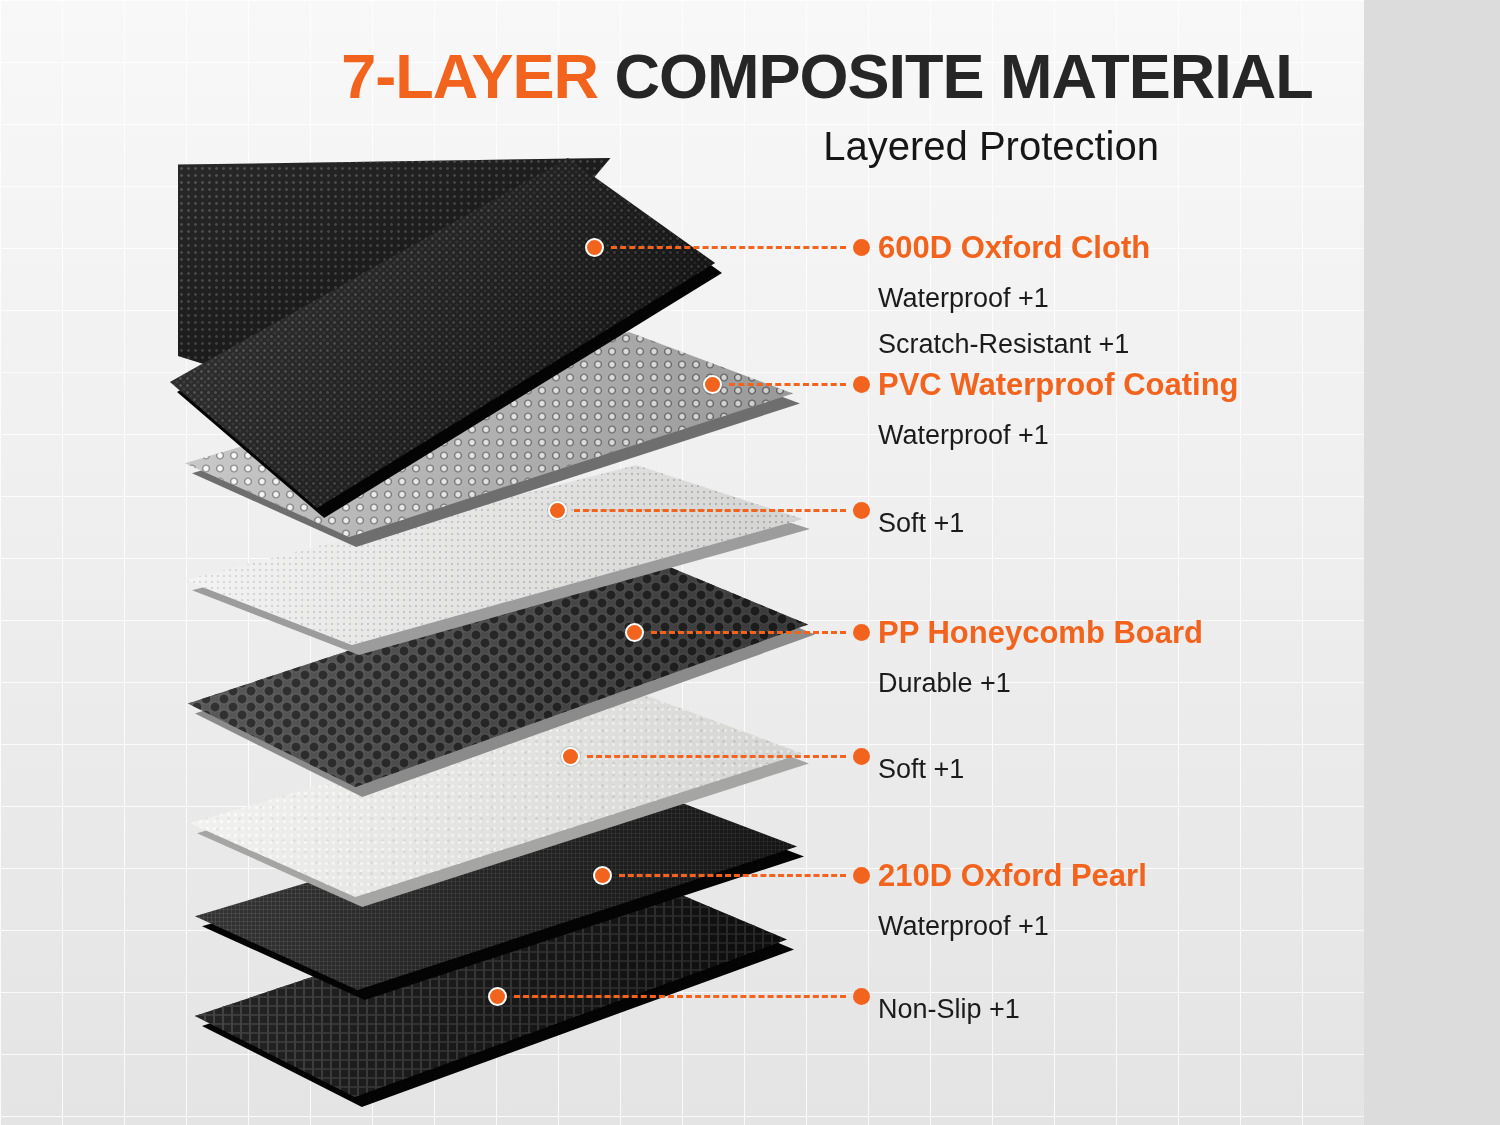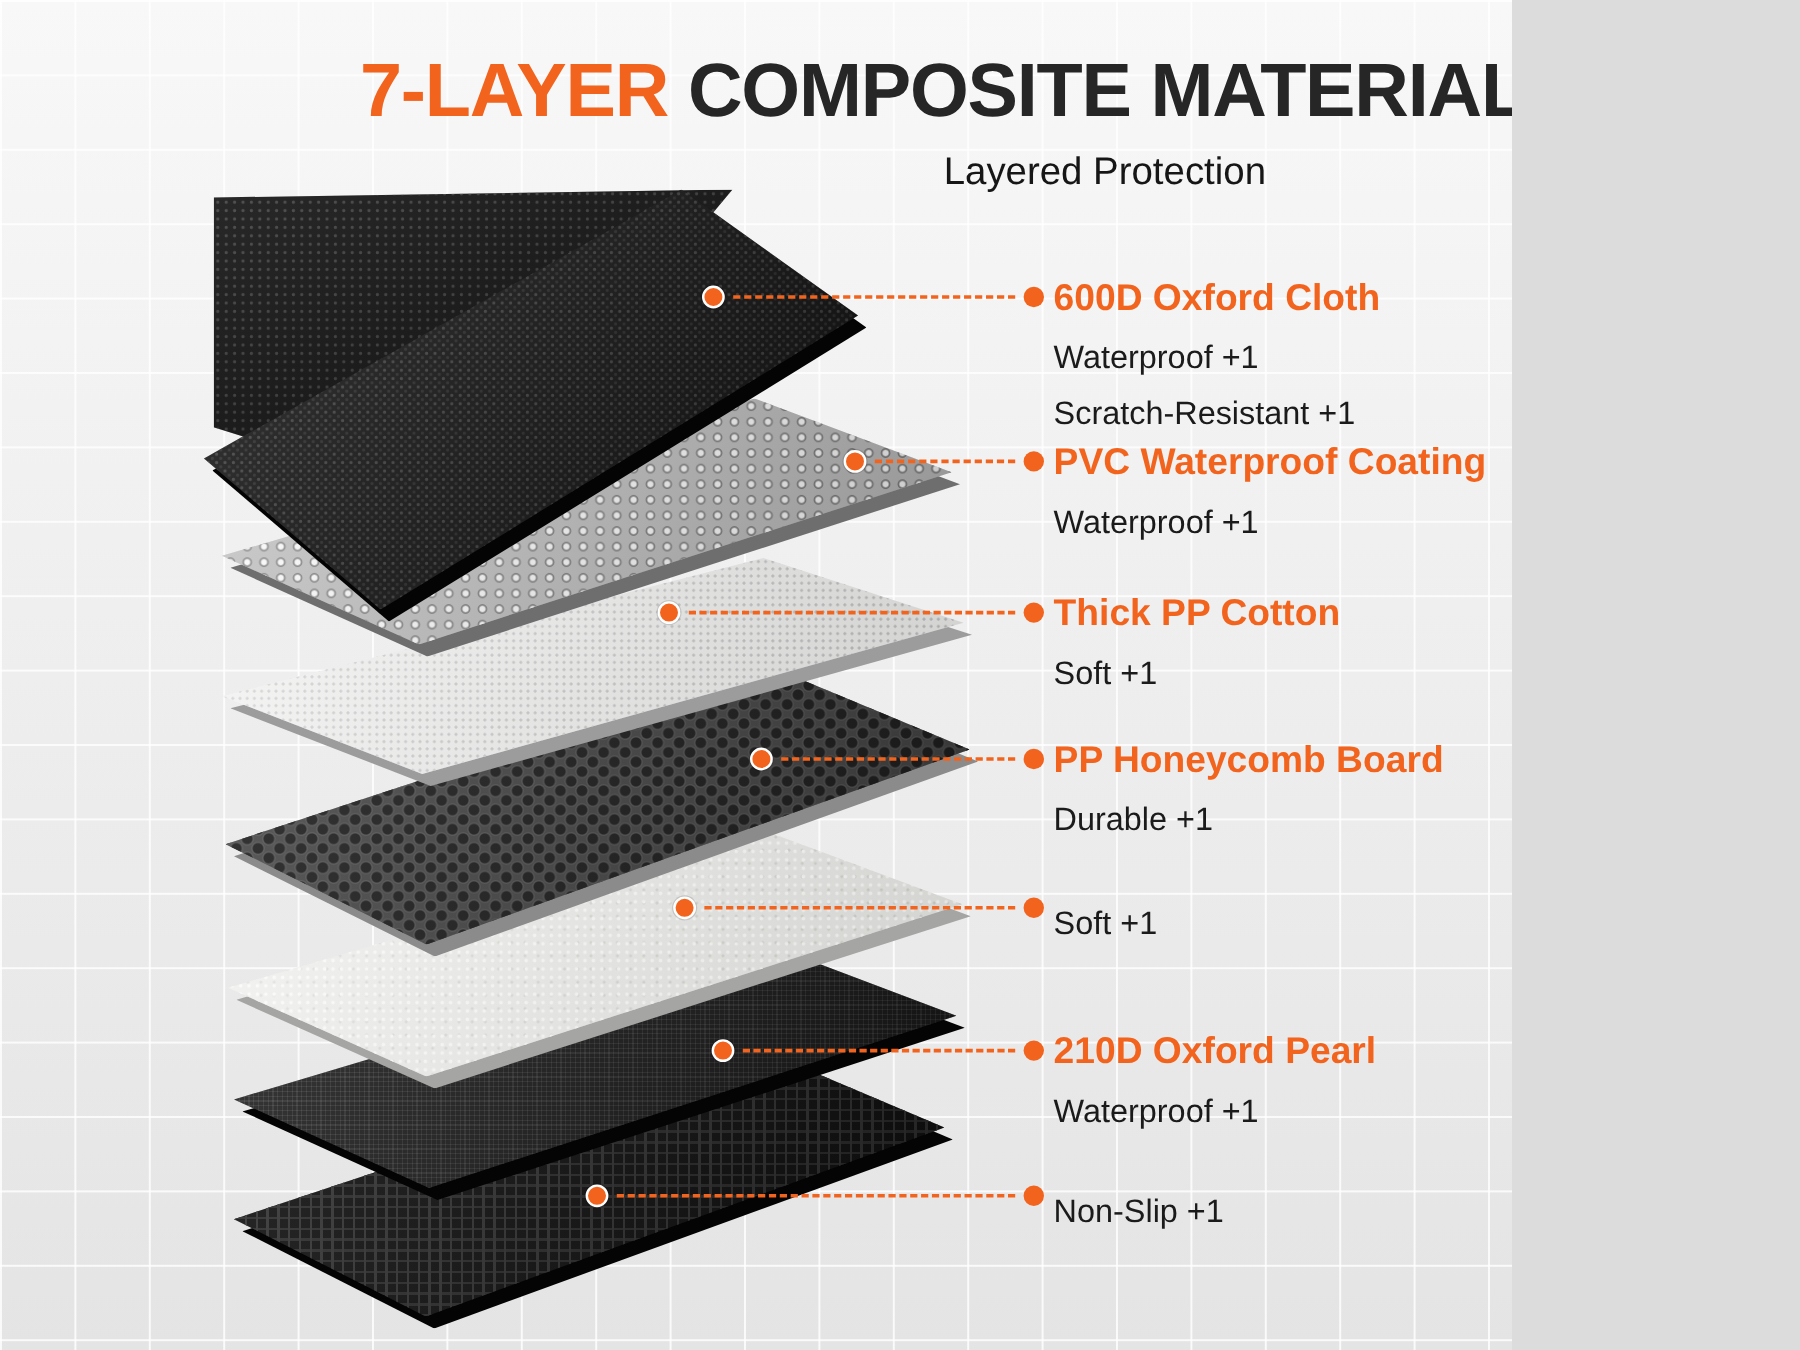--- a/index.html
+++ b/index.html
@@ -1,37 +1,37 @@
 <!DOCTYPE html>
 <html><head>
 <meta charset="utf-8">
 <style>
   html,body { margin:0; padding:0; background:#dcdcdc; }
   .stage {
-    position:relative; width:1260px; height:1125px; overflow:hidden;
+    position:relative; width:1364px; height:1125px; overflow:hidden;
     font-family:"Liberation Sans", sans-serif;
     background:linear-gradient(180deg,#f8f8f8 0%, #efefef 45%, #e4e4e4 100%);
   }
   .grid-bg {
     position:absolute; inset:0;
     background-image:
       linear-gradient(rgba(255,255,255,.8) 1.5px, transparent 1.5px),
       linear-gradient(90deg, rgba(255,255,255,.8) 1.5px, transparent 1.5px);
     background-size:62px 62px;
   }
   
   .title {
     position:absolute; left:300px; right:10px; top:40px; margin:0;
     text-align:center; font-size:63px; font-weight:800; letter-spacing:-1px;
     color:#262626; white-space:nowrap;
   }
   .title .hl { color:#f2641e; }
   .subtitle {
     position:absolute; right:205px; top:124px;
-    font-size:32px; color:#161616;margin-left:32px;
+    font-size:40px; color:#161616;margin-left:32px;
   }
   
   .sheet { position:absolute; }
   .sheet .edge, .sheet .face {
     position:absolute; inset:0;
     clip-path:polygon(0% 64%, 73% 0%, 100% 30%, 27% 100%);
   }
   .sheet .edge { transform:translate(7px,10px); }
   .s1 .edge, .s6 .edge, .s7 .edge { background:#040404; }
   .s2 .edge { background:#6e6e6e; }
@@ -199,21 +199,20 @@
   <div class="note" style="left:878px;top:229px;">
     <div class="note-title">600D Oxford Cloth</div>
     <div class="note-prop">Waterproof +1</div>
     <div class="note-prop">Scratch-Resistant +1</div>
   </div>
   <div class="note" style="left:878px;top:366px;">
     <div class="note-title">PVC Waterproof Coating</div>
     <div class="note-prop">Waterproof +1</div>
   </div>
   <div class="note" style="left:878px;top:492px;">
-    <div class="note-title">Thick PP Cotton</div>
     <div class="note-prop">Soft +1</div>
   </div>
   <div class="note" style="left:878px;top:614px;">
     <div class="note-title">PP Honeycomb Board</div>
     <div class="note-prop">Durable +1</div>
   </div>
   <div class="note" style="left:878px;top:738px;">
     <div class="note-prop">Soft +1</div>
   </div>
   <div class="note" style="left:878px;top:857px;">

